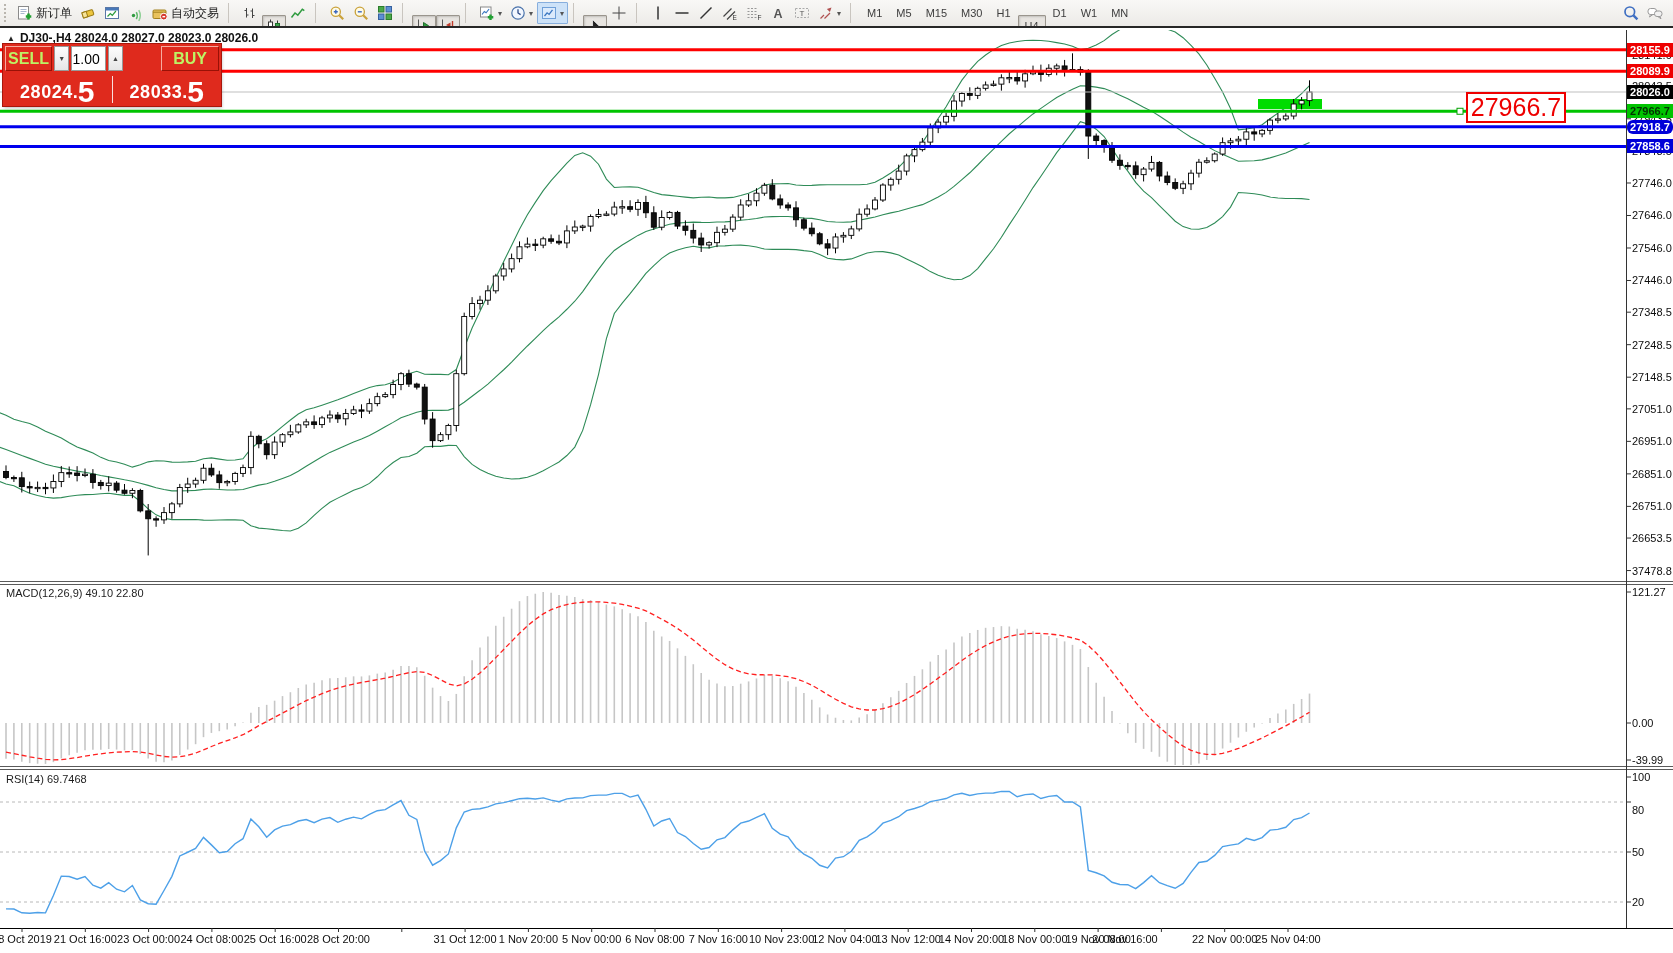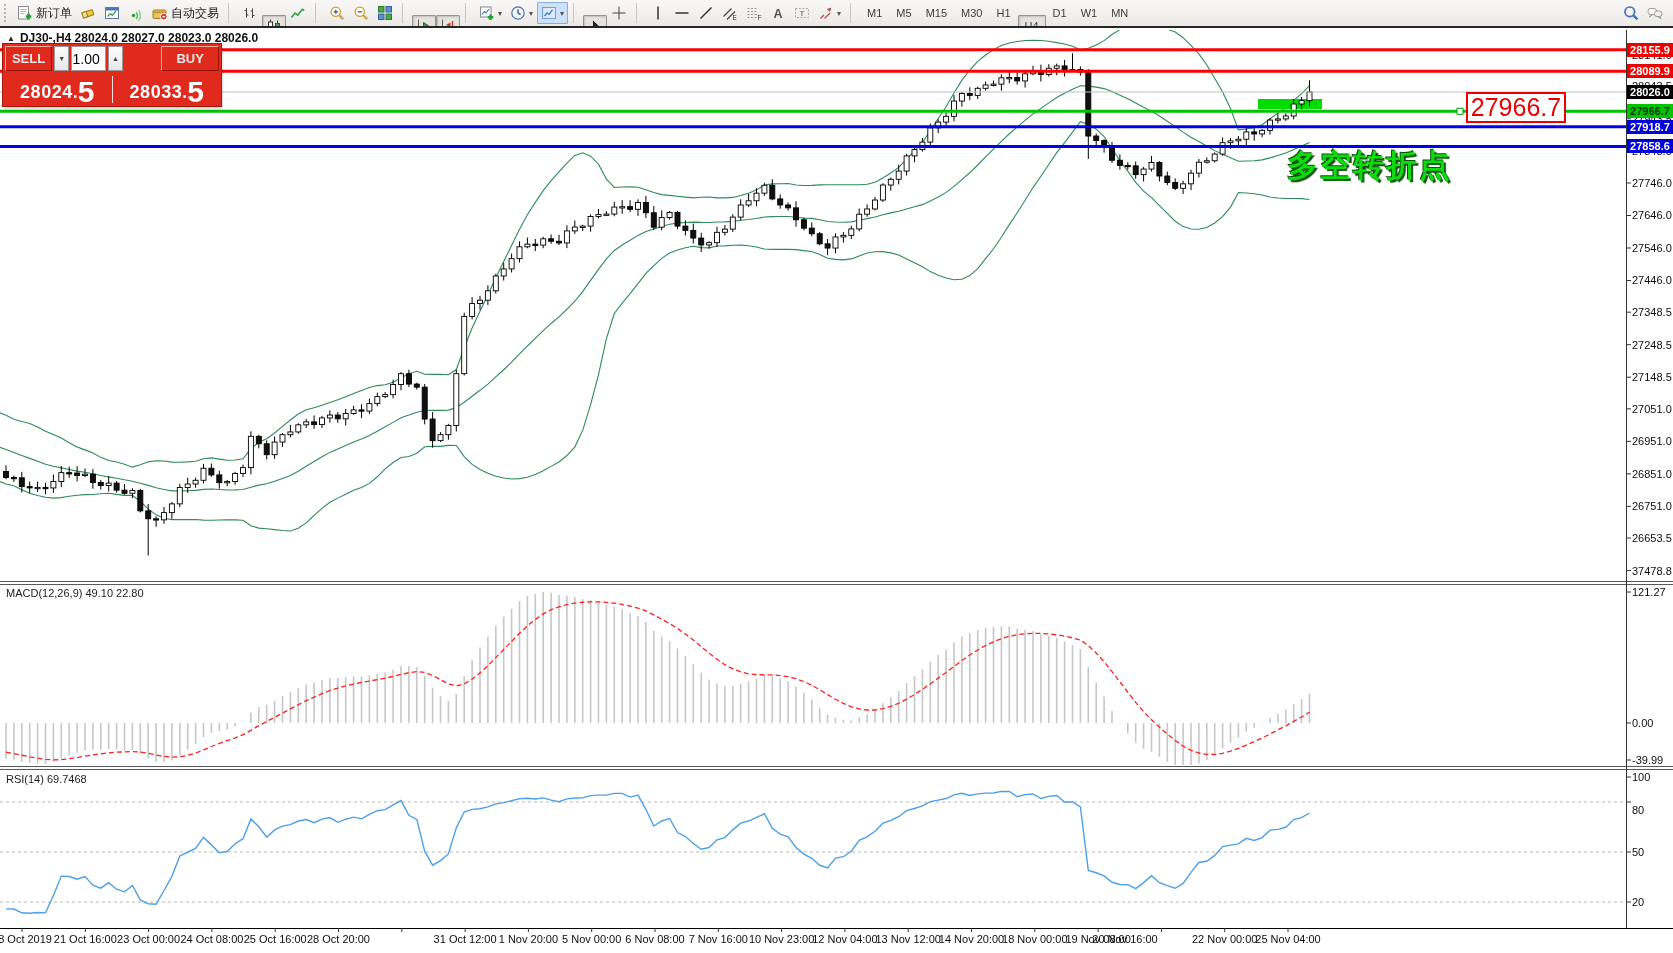--- a/index.html
+++ b/index.html
@@ -31,21 +31,21 @@
   .ax { position:absolute; left:1632px; width:40px; font-size:11px; color:#0d0d0d; white-space:nowrap; }
   .badge { position:absolute; left:1627px; width:46px; height:14px; font-size:11px; font-weight:bold;
     display:flex; align-items:center; justify-content:center; line-height:14px; }
   .tl { position:absolute; top:905px; transform:translateX(-50%); font-size:11px; color:#0d0d0d; white-space:nowrap; }
   .axis-hit { position:absolute; background:transparent; }
   
   #trade { position:absolute; left:3px; top:16px; width:218px; height:62px; background:#df2a1d;
     box-shadow:0 0 0 1px #a8170c, 1px 2px 3px rgba(0,0,0,.25); }
   .tp-row1 { position:absolute; left:2px; top:2px; width:214px; height:25px; display:flex; gap:2px; }
   .tp-btn { background:#df2a1d; border:1px solid; border-color:#f6ab9f #991106 #991106 #f6ab9f;
-    color:#e5e5e5; font-size:13px; font-weight:bold; display:flex; align-items:center; justify-content:center; }
+    color:#bef264; font-size:16px; font-weight:bold; display:flex; align-items:center; justify-content:center; }
   .tp-sell { width:52px; } .tp-buy { width:64px;margin-left:36px; }
   .tp-spin { width:17px; background:linear-gradient(#fdfdfd,#e6e6e6); border:1px solid #999;
     color:#444; font-size:7px; display:flex; align-items:center; justify-content:center; }
   .tp-vol { flex:1; background:#fff; border:1px solid #999; color:#000; font-size:14px;
     display:flex; align-items:center; justify-content:flex-end; padding-right:5px; }
   .tp-row2 { position:absolute; left:0; top:29px; width:218px; height:33px; display:flex; }
   .tp-price { flex:1; display:flex; align-items:flex-end; justify-content:center; color:#fff; padding-bottom:3px; }
   .tp-price .big { font-size:18px; font-weight:bold; letter-spacing:.5px; }
   .tp-price .dot { font-size:18px; font-weight:bold; }
   .tp-price .sup { font-size:30px; font-weight:bold; line-height:.78; }
@@ -952,21 +952,20 @@
           <span class="dot">.</span>
           <span class="sup">5</span>
       </div>
     </div>
   </div>
 
   <div class="pane-label" style="top:559px">MACD(12,26,9) 49.10 22.80</div>
   <div class="pane-label" style="top:745px">RSI(14) 69.7468</div>
 
   <div id="callout">27966.7</div>
-  <div id="annot">多空转折点</div>
 
   <div class="axis-hit" style="left:1627px;top:0;width:46px;height:900px"></div>
   <div class="axis-hit" style="left:0;top:900px;width:1626px;height:25px"></div>
 <div class="ax" style="top: 20.6259px;">28141.0</div>
     <div class="ax" style="top: 52.3126px;">28043.5</div>
     <div class="ax" style="top: 84.8118px;">27943.5</div>
     <div class="ax" style="top: 117.311px;">27843.5</div>
     <div class="ax" style="top: 148.998px;">27746.0</div>
     <div class="ax" style="top: 181.497px;">27646.0</div>
     <div class="ax" style="top: 213.996px;">27546.0</div>
@@ -984,21 +983,21 @@
     <div class="ax" style="top: 689px;">0.00</div>
     <div class="ax" style="top: 726px;">-39.99</div>
     <div class="ax" style="top: 743px;">100</div>
     <div class="ax" style="top: 776px;">80</div>
     <div class="ax" style="top: 818px;">50</div>
     <div class="ax" style="top: 868px;">20</div>
     <div class="badge" style="top: 14.7836px; background: rgb(238, 0, 0); color: rgb(255, 255, 255);">28155.9</div>
     <div class="badge" style="top: 36.233px; background: rgb(238, 0, 0); color: rgb(255, 255, 255);">28089.9</div>
     <div class="badge" style="top: 57px; background: rgb(0, 0, 0); color: rgb(255, 255, 255);">28026.0</div>
     <div class="badge" style="top: 76.272px; background: rgb(0, 196, 0); color: rgb(0, 51, 0);">27966.7</div>
-    <div class="badge" style="top: 91.8716px; background: rgb(0, 0, 216); color: rgb(255, 255, 255);">27918.7</div>
+    <div class="badge" style="top: 91.8716px; background: rgb(0, 0, 216); color: rgb(255, 255, 255); border-radius: 6px;">27918.7</div>
     <div class="badge" style="top: 111.404px; background: rgb(0, 0, 216); color: rgb(255, 255, 255);">27858.6</div>
     <div class="tl" style="left: 22px;">18 Oct 2019</div>
     <div class="tl" style="left: 85.3px;">21 Oct 16:00</div>
     <div class="tl" style="left: 148.6px;">23 Oct 00:00</div>
     <div class="tl" style="left: 211.9px;">24 Oct 08:00</div>
     <div class="tl" style="left: 275.2px;">25 Oct 16:00</div>
     <div class="tl" style="left: 338.5px;">28 Oct 20:00</div>
     <div class="tl" style="left: 401.8px; margin-top: 19px;">30 Oct 04:00</div>
     <div class="tl" style="left: 465.1px;">31 Oct 12:00</div>
     <div class="tl" style="left: 528.4px;">1 Nov 20:00</div>

